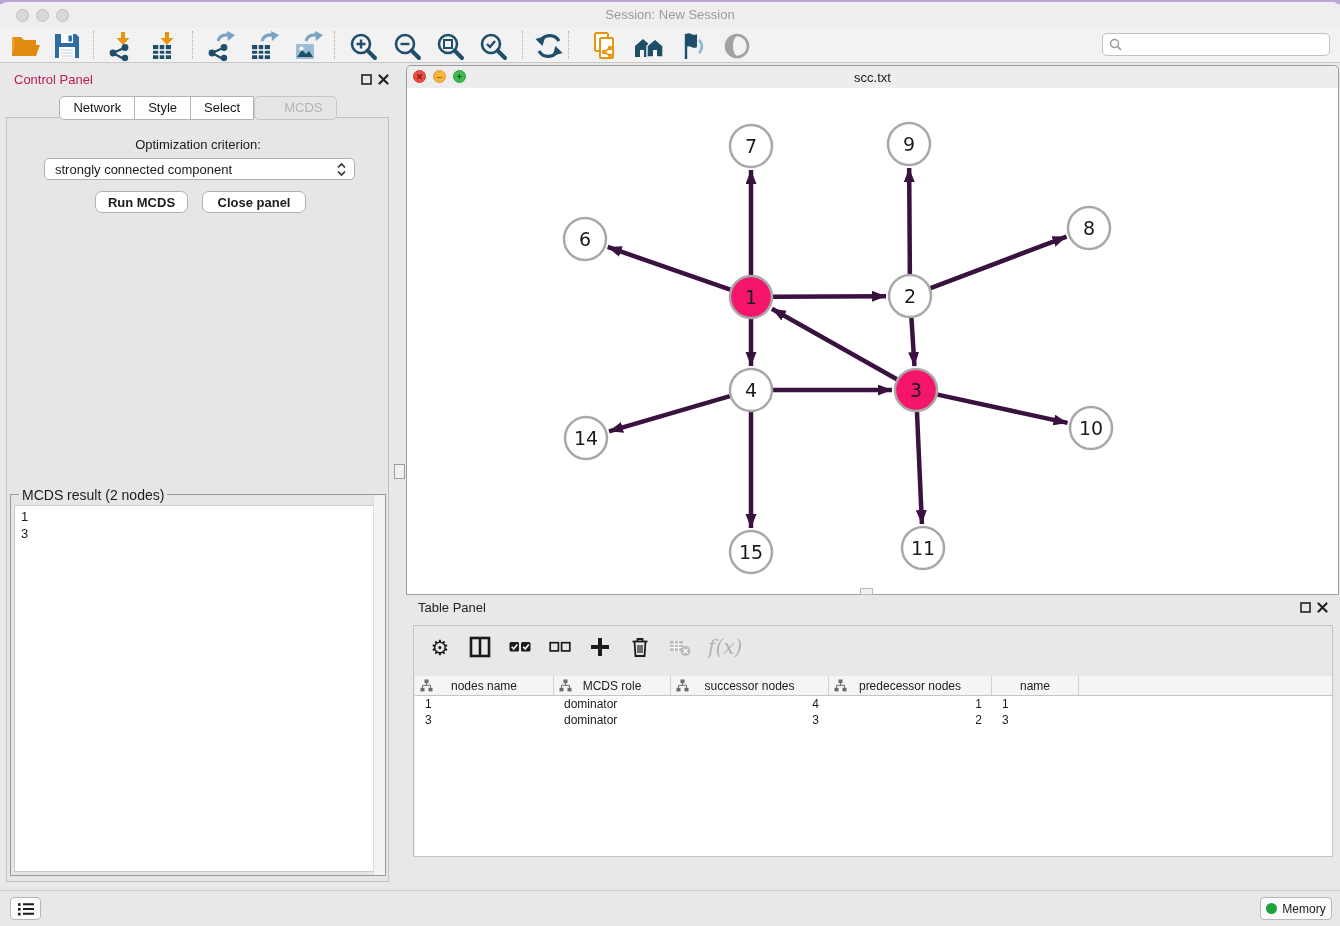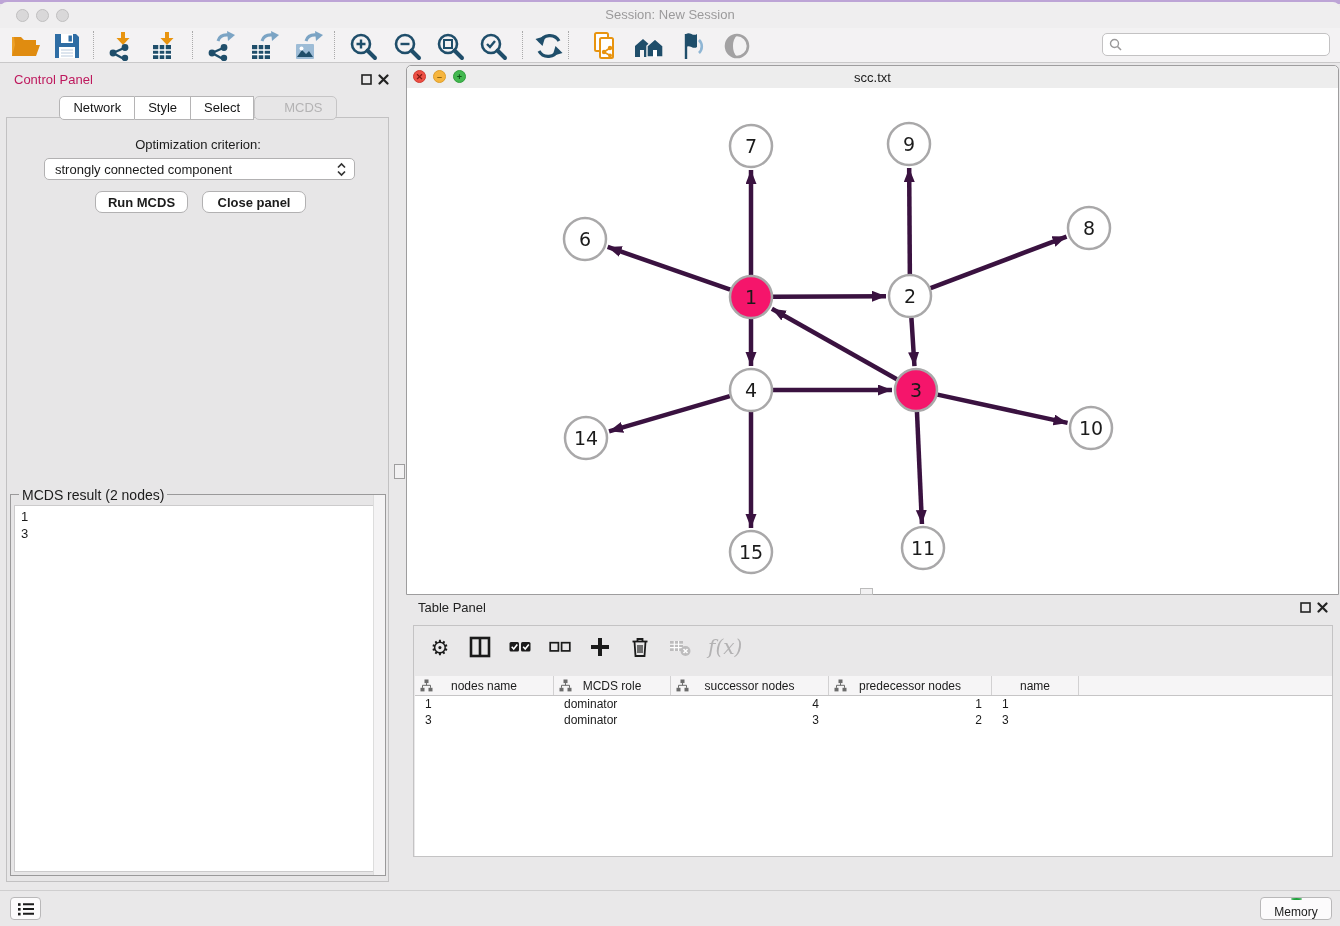--- a/index.html
+++ b/index.html
@@ -74,21 +74,21 @@
              font-size:12px;border-right:1px solid #d2d1d2;box-sizing:border-box;}
   .tbl-hcell .tree-ic{position:absolute;left:5px;top:3px;}
   .tbl-row{display:flex;height:16px;align-items:center;}
   .tbl-cell{font-size:12px;box-sizing:border-box;padding:0 10px;overflow:hidden;white-space:nowrap;}
   .tp-tabs{left:406px;top:865px;width:933px;display:flex;justify-content:center;}
 
   
   .statusbar{left:0;top:890px;width:1340px;height:36px;background:#e9e8e9;border-top:1px solid #cfcecf;box-sizing:border-box;}
   .sb-btn{position:absolute;top:897px;height:23px;background:#fcfbfc;border:1px solid #b9b8b9;
           border-radius:4px;display:flex;align-items:center;justify-content:center;gap:5px;
-          font-size:12px;box-sizing:border-box;flex-direction:column;}
+          font-size:12px;box-sizing:border-box;}
 </style>
 </head>
 <body>
 
 <div class="app">
 
   <div class="abs top-strip"></div>
   <div class="abs titlebar">
     <div class="tl-dot" style="left:16px"></div>
     <div class="tl-dot" style="left:36px"></div>

